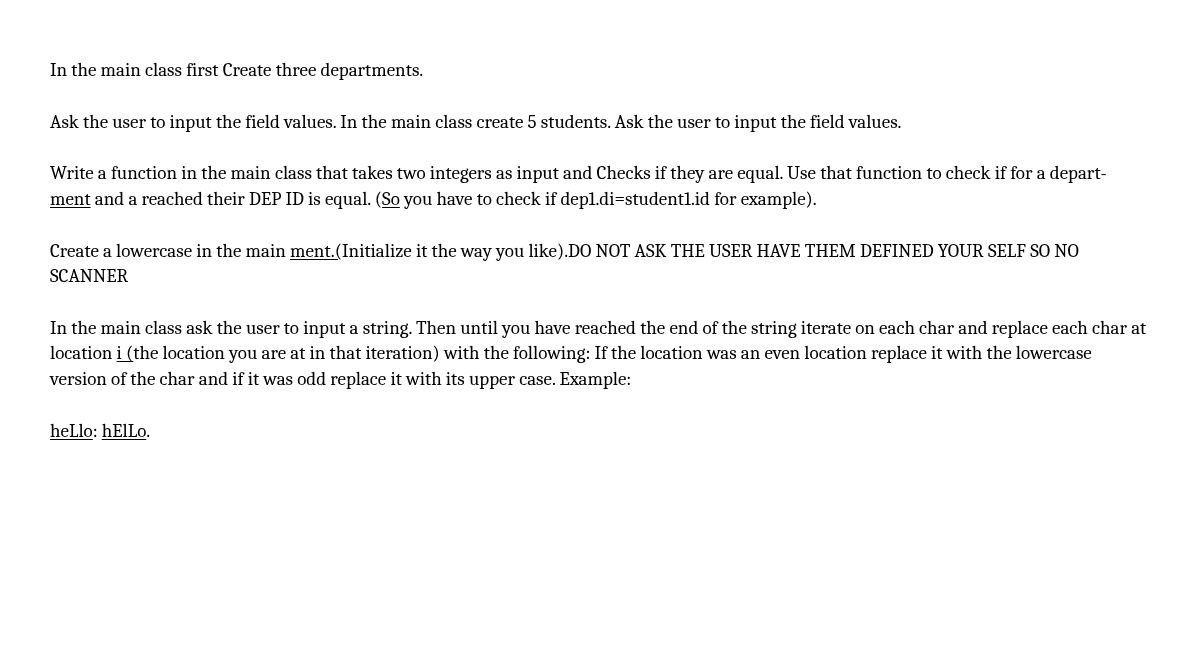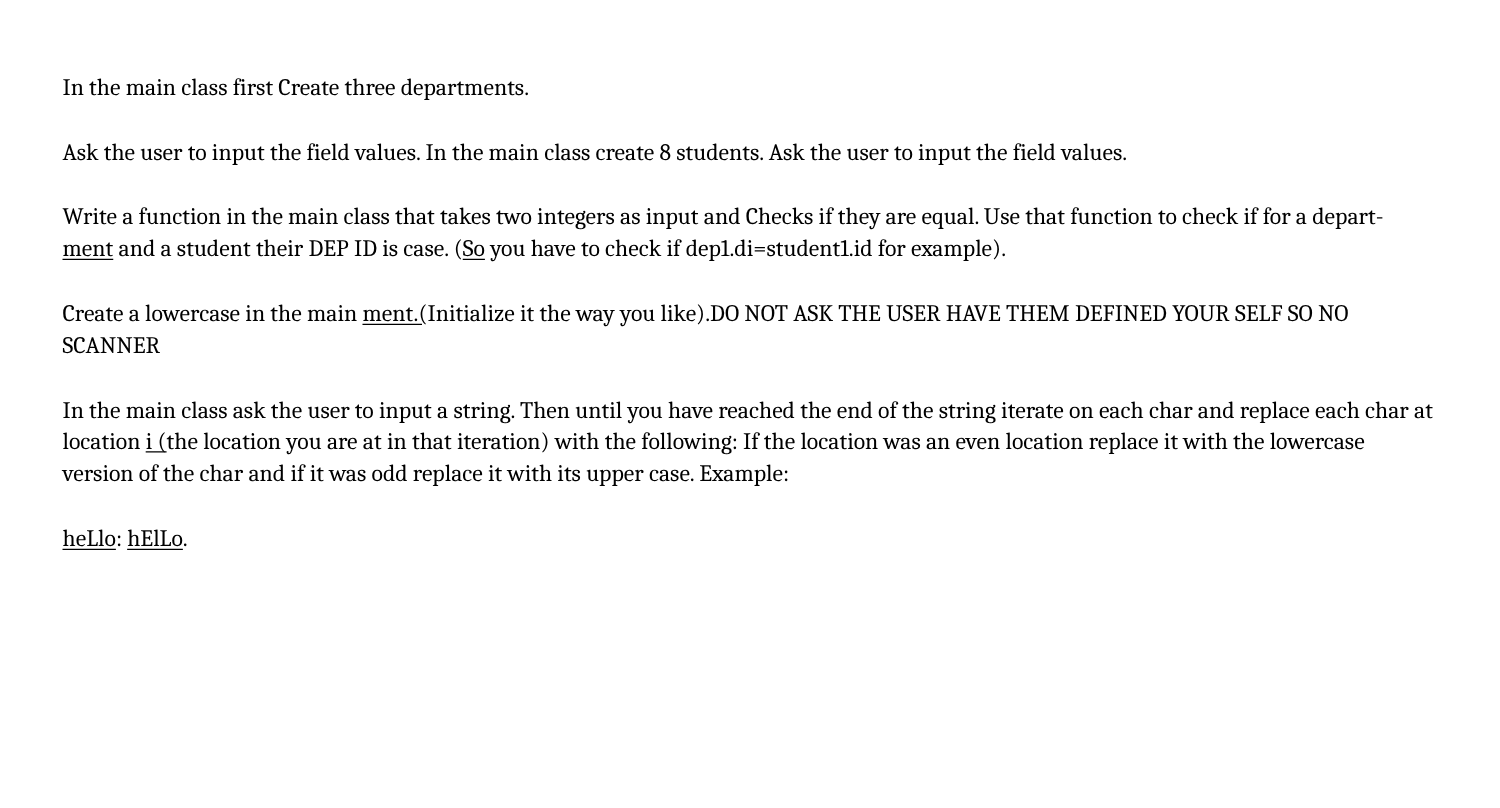--- a/index.html
+++ b/index.html
@@ -37,25 +37,25 @@
     }
   </style>
 </head>
 <body>
 
 <p>
   <span>In the main class first Create three departments.</span>
 </p>
 
 <p>
-  <span>Ask the user to input the field values. In the main class create 8 students. Ask the user to input the field values.</span>
+  <span>Ask the user to input the field values. In the main class create 5 students. Ask the user to input the field values.</span>
 </p>
 
 <p>
-  <span>Write a function in the main class that takes two integers as input and Checks if they are equal. Use that function to check if for a depart- </span><span class="spellcheck">ment</span><span> and a student their DEP ID is case. (</span><span class="grammarcheck">So</span><span> you have to check if dep1.di=student1.id for example).</span>
+  <span>Write a function in the main class that takes two integers as input and Checks if they are equal. Use that function to check if for a depart- </span><span class="spellcheck">ment</span><span> and a reached their DEP ID is equal. (</span><span class="grammarcheck">So</span><span> you have to check if dep1.di=student1.id for example).</span>
 </p>
 
 <p>
   <span>Create a lowercase in the main </span><span class="spellcheck">ment.(</span><span>Initialize it the way you like).DO NOT ASK THE USER HAVE THEM DEFINED YOUR SELF SO NO SCANNER</span>
 </p>
 
 <p>
   <span>In the main class ask the user to input a string. Then until you have reached the end of the string iterate on each char and replace each char at location </span><span class="spellcheck">i (</span><span>the location you are at in that iteration) with the following: If the location was an even location replace it with the lowercase version of the char and if it was odd replace it with its upper case. Example:</span>
 </p>
 

